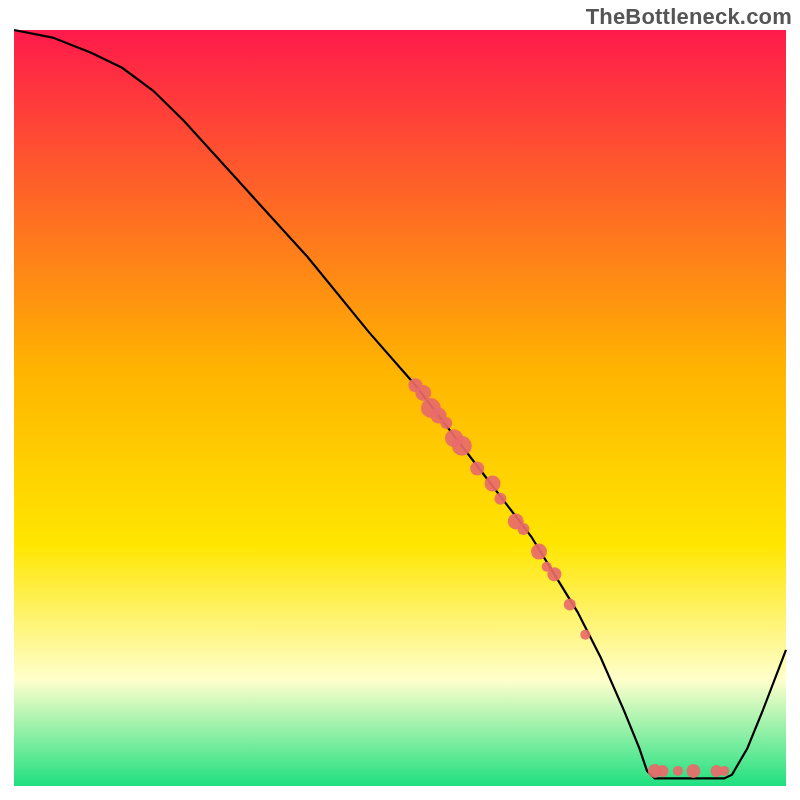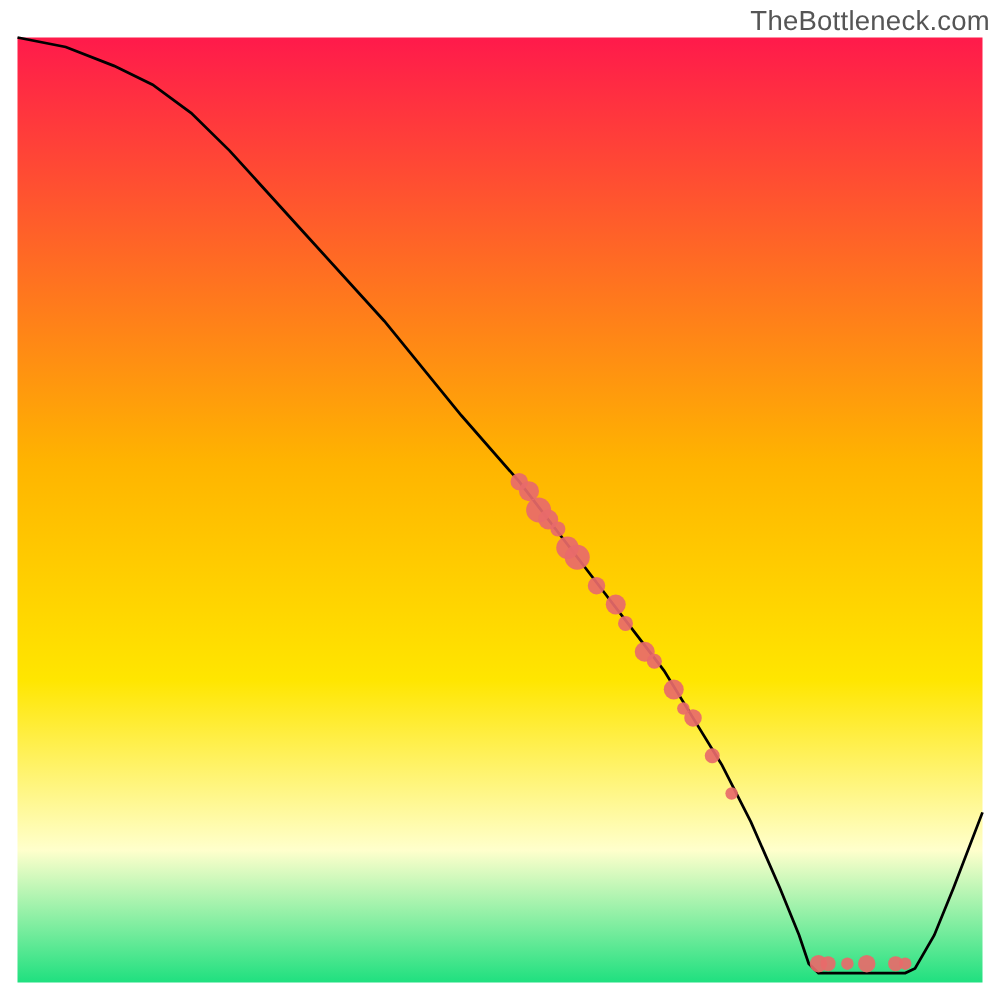--- a/index.html
+++ b/index.html
@@ -14,21 +14,21 @@
   .chart-wrap {
     position: relative;
     width: 800px;
     height: 800px;
   }
   .watermark {
     position: absolute;
     top: 4px;
     right: 8px;
     font-size: 22px;
-    font-weight: 400;
+    font-weight: 700;
     color: #555;
     letter-spacing: 0.2px;
     z-index: 10;
   }
   svg.plot {
     position: absolute;
     left: 0;
     top: 0;
     width: 800px;
     height: 800px;

